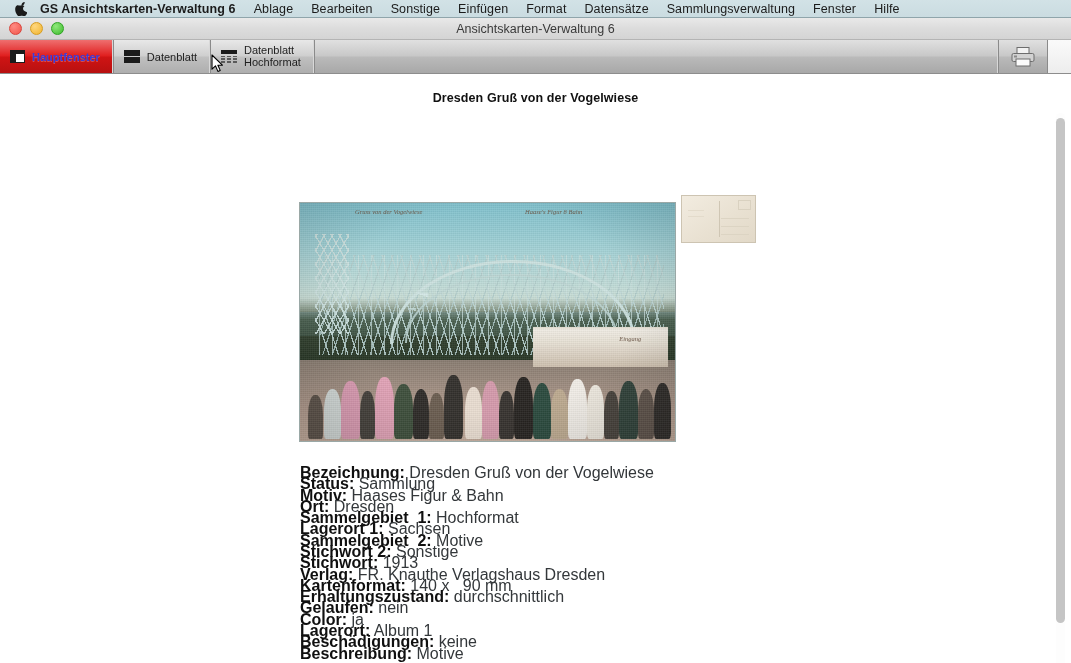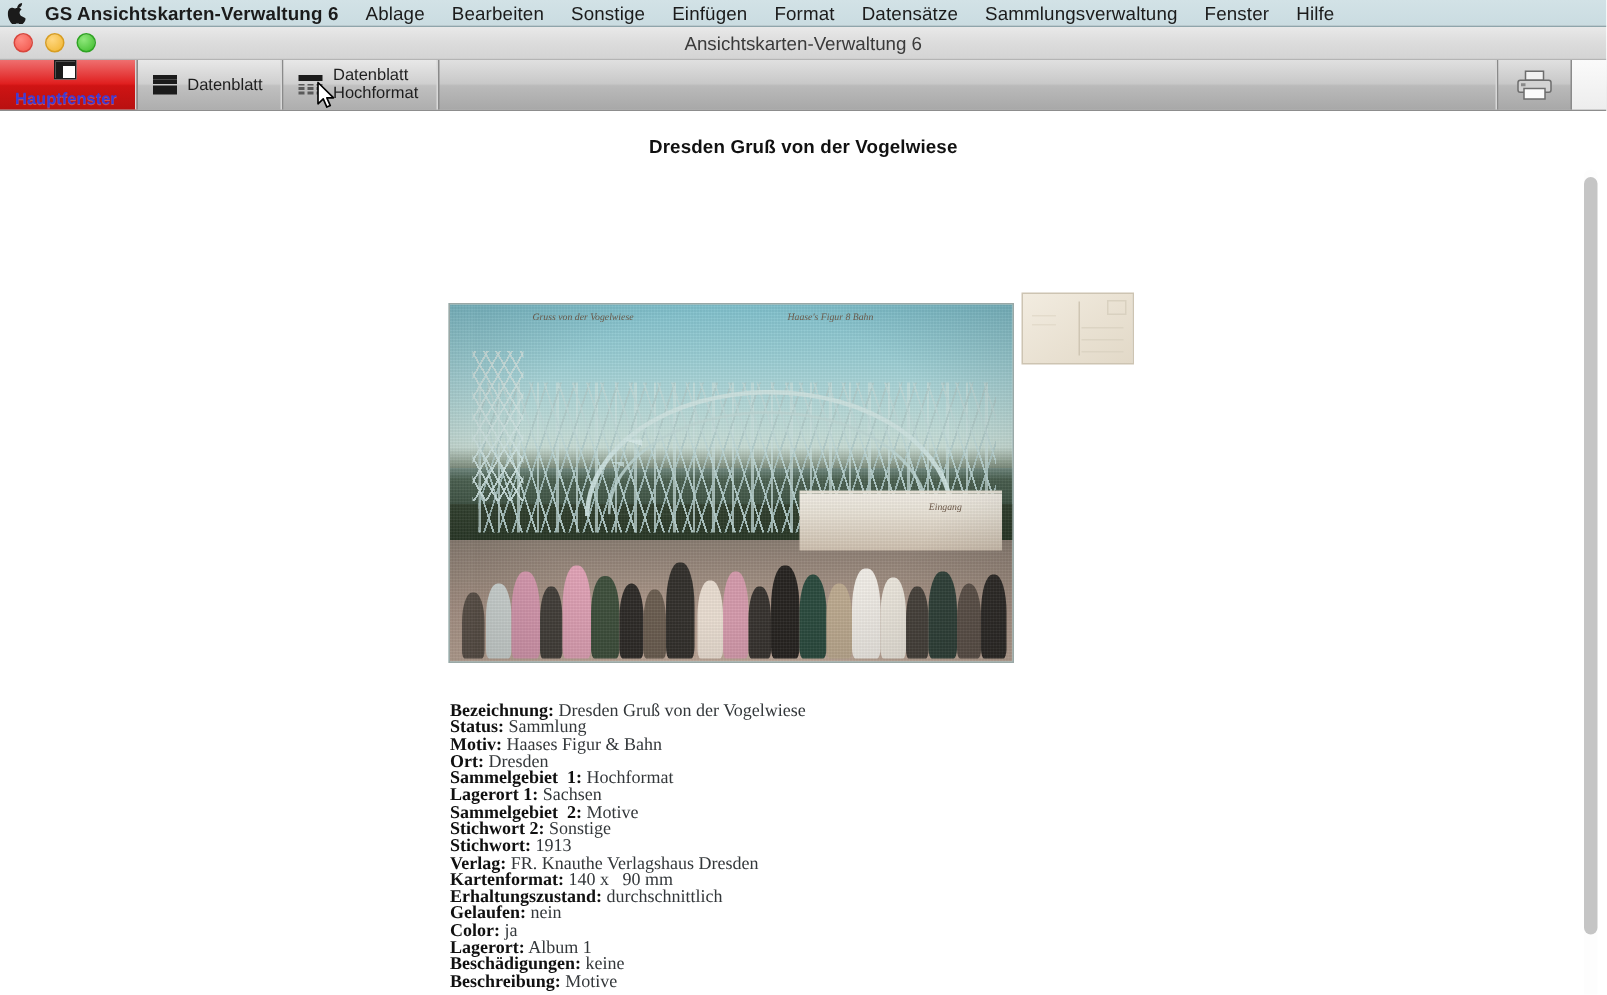--- a/index.html
+++ b/index.html
@@ -15,21 +15,21 @@
     -webkit-font-smoothing: antialiased;
   }
 
   
   .menubar {
     height: 18px;
     background: linear-gradient(to bottom, #d2e2e6 0%, #cadce1 100%);
     border-bottom: 1px solid #8fa5ab;
     display: flex;
     align-items: center;
-    padding-left: 4px;
+    padding-left: 14px;
     box-sizing: border-box;
     font-size: 12.5px;
     color: #1b1b1b;
   }
   .apple-logo {
     width: 14px;
     height: 16px;
     margin-right: 10px;
     display: flex;
     align-items: center;
@@ -102,21 +102,20 @@
     color: #1e1e1e;
     cursor: default;
     position: relative;
     white-space: nowrap;
   }
   .tb-btn.active {
     background: linear-gradient(to bottom, #ef6f6f 0%, #e01f1f 48%, #cf1414 52%, #b81010 100%);
     color: #3b3bd8;
     font-weight: bold;
     text-shadow: 0 1px 0 rgba(255,255,255,0.25);
-    flex-direction: column;
   }
   .tb-btn .lbl2 {
     display: flex;
     flex-direction: column;
     line-height: 11.5px;
   }
   .tb-spacer {
     flex: 1;
     border-right: 1px solid #8a8a8a;
     box-shadow: inset -1px 0 0 #d8d8d8;
@@ -338,24 +337,23 @@
       repeating-linear-gradient(0deg, rgba(255,255,255,0.045) 0 1px, rgba(0,0,0,0.03) 1px 2px),
       repeating-linear-gradient(90deg, rgba(255,255,255,0.03) 0 1px, rgba(0,0,0,0.02) 1px 2px);
     pointer-events: none;
   }
 
   
   .fields {
     position: absolute;
     left: 300px;
     top: 394px;
-    font-size: 12px;
+    font-size: 16px;
     line-height: 10.8px;
     color: #2b2b2b;
-    font-family: Liberation Serif, serif;
   }
   .frow {
     display: block;
     margin-bottom: 0.4px;
     white-space: pre;
     height: 10.9px;
   }
   .fkey {
     font-weight: bold;
     color: #101010;

